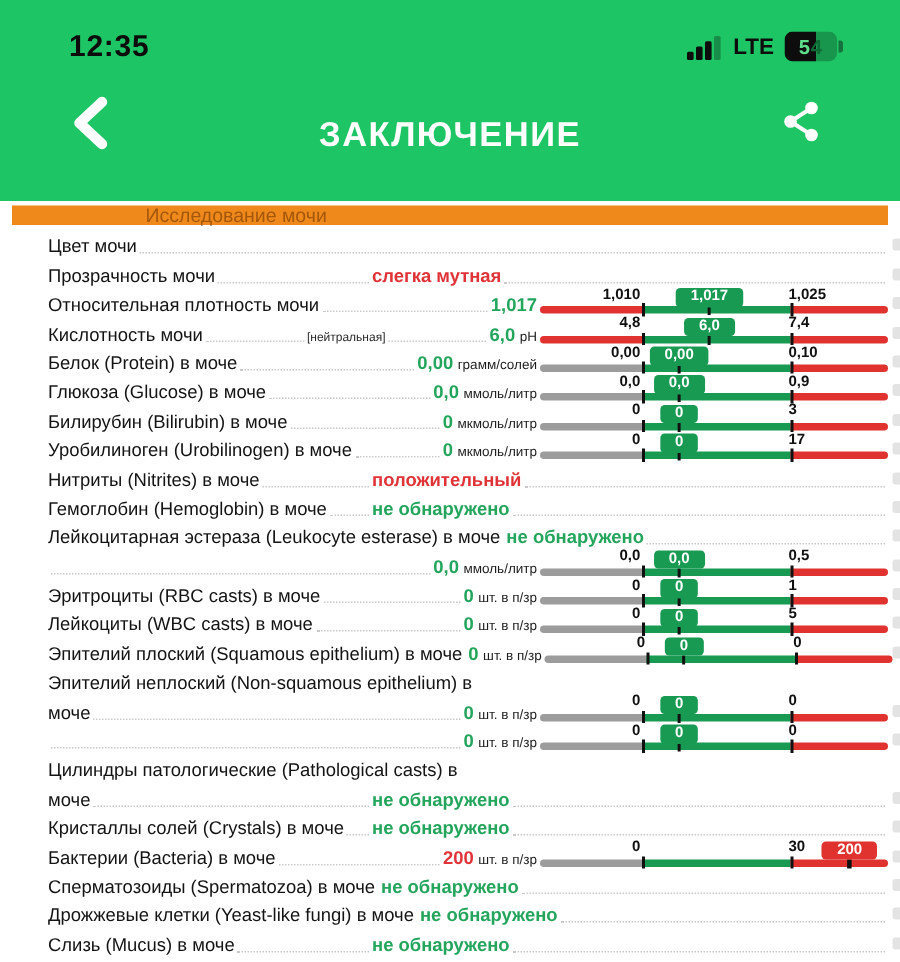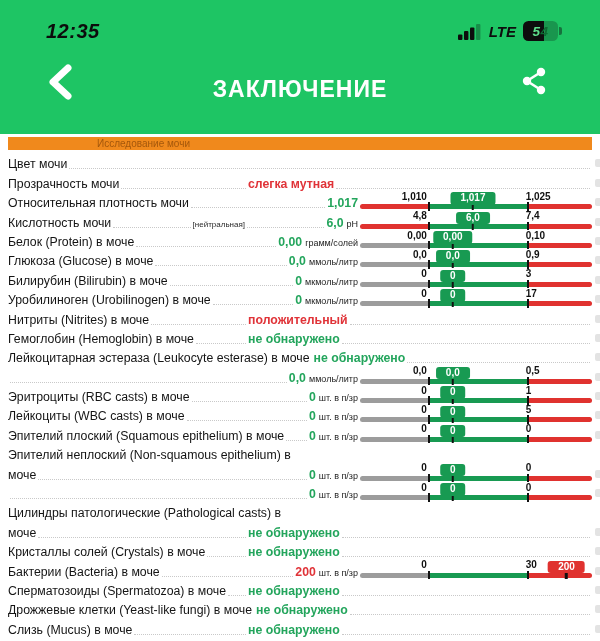--- a/index.html
+++ b/index.html
@@ -2,45 +2,45 @@
 <html><head>
 <meta charset="utf-8">
 <style>
   html,body{margin:0;padding:0;background:#fff;}
   .app{width:600px;height:641px;overflow:hidden;background:#fff;
        font-family:"Liberation Sans",sans-serif;position:relative;}
 
   
   .top{height:134px;background:#1ec564;}
   .statusbar{height:50px;display:flex;align-items:center;justify-content:space-between;
-             padding:12px 38px 0 46px;box-sizing:border-box;font-style:italic;}
+             padding:12px 38px 0 46px;box-sizing:border-box;}
   .time{font-size:20px;font-weight:700;color:#0c0c0c;letter-spacing:.5px;}
   .sright{display:flex;align-items:center;gap:7px;}
   .lte{font-size:15px;font-weight:700;color:#0d0d0d;}
   .batt{position:relative;width:35px;height:20px;border-radius:5.5px;overflow:hidden;display:flex;}
   .batt .bl{flex:0 0 60%;background:#0d0d0d;}
   .batt .br{flex:1;background:rgba(13,13,13,0.25);}
   .batt .digits{position:absolute;inset:0;display:flex;align-items:center;justify-content:center;
                 font-size:13.5px;font-weight:700;letter-spacing:.5px;}
   .batt .digits .d5{color:#5ede8b;}
   .batt .digits .d4{color:#0e6b33;}
   .nub{width:3px;height:8px;background:rgba(13,13,13,0.45);border-radius:0 2px 2px 0;margin-left:1px;}
 
   .hdr{position:relative;height:78px;display:flex;align-items:center;justify-content:center;}
   .title{color:#fff;font-size:23px;font-weight:700;letter-spacing:1px;}
   .backbtn{position:absolute;left:44px;top:10px;cursor:pointer;}
   .sharebtn{position:absolute;right:50px;top:14px;cursor:pointer;}
 
   
   .section{margin:3px 8px 0 8px;height:13px;background:#f0891c;display:flex;align-items:center;
            padding-left:89px;box-sizing:border-box;}
-  .section span{font-size:10px;color:rgba(116,56,0,0.62);}
+  .section span{font-size:13px;color:rgba(116,56,0,0.62);}
 
   
-  .rows{padding-top:3px;}
+  .rows{padding-top:3px;padding-left:24px;}
   .row{position:relative;height:19.4px;display:flex;align-items:flex-end;
        padding:0 8px;box-sizing:border-box;}
   .row.cont{align-items:flex-end;}
   .row::after{content:"";position:absolute;right:0;bottom:5px;width:5px;height:8px;
               background:#e3e3e3;border-radius:2px 0 0 2px;}
   .row.cont::after{display:none;}
   .lbl{font-size:12.3px;color:#141414;white-space:nowrap;flex:0 0 auto;line-height:14px;padding-bottom:1px;}
   .lead{flex:1 1 0;border-bottom:1.8px dotted #c9c9c9;margin:0 2px 3px 2px;min-width:0;}
   .note{font-size:8px;color:#2a2a2a;padding-bottom:2px;flex:0 0 auto;}
   .vwrap{flex:1 1 344px;max-width:344px;min-width:0;display:flex;align-items:flex-end;}

